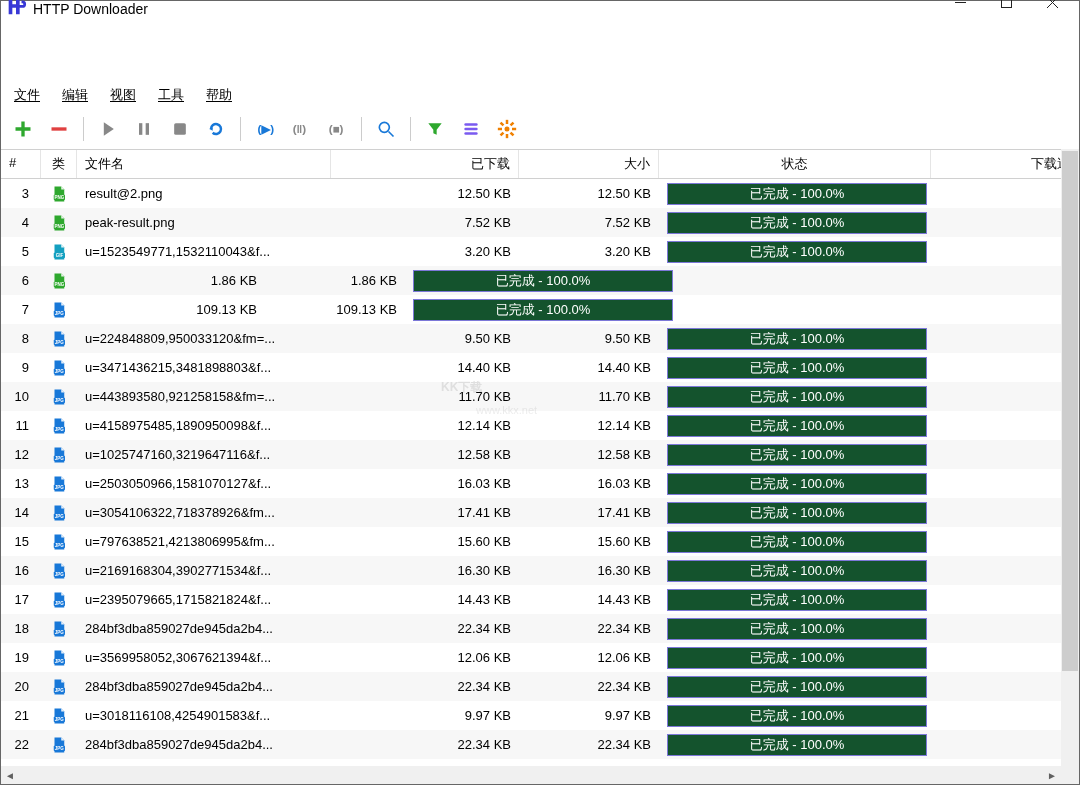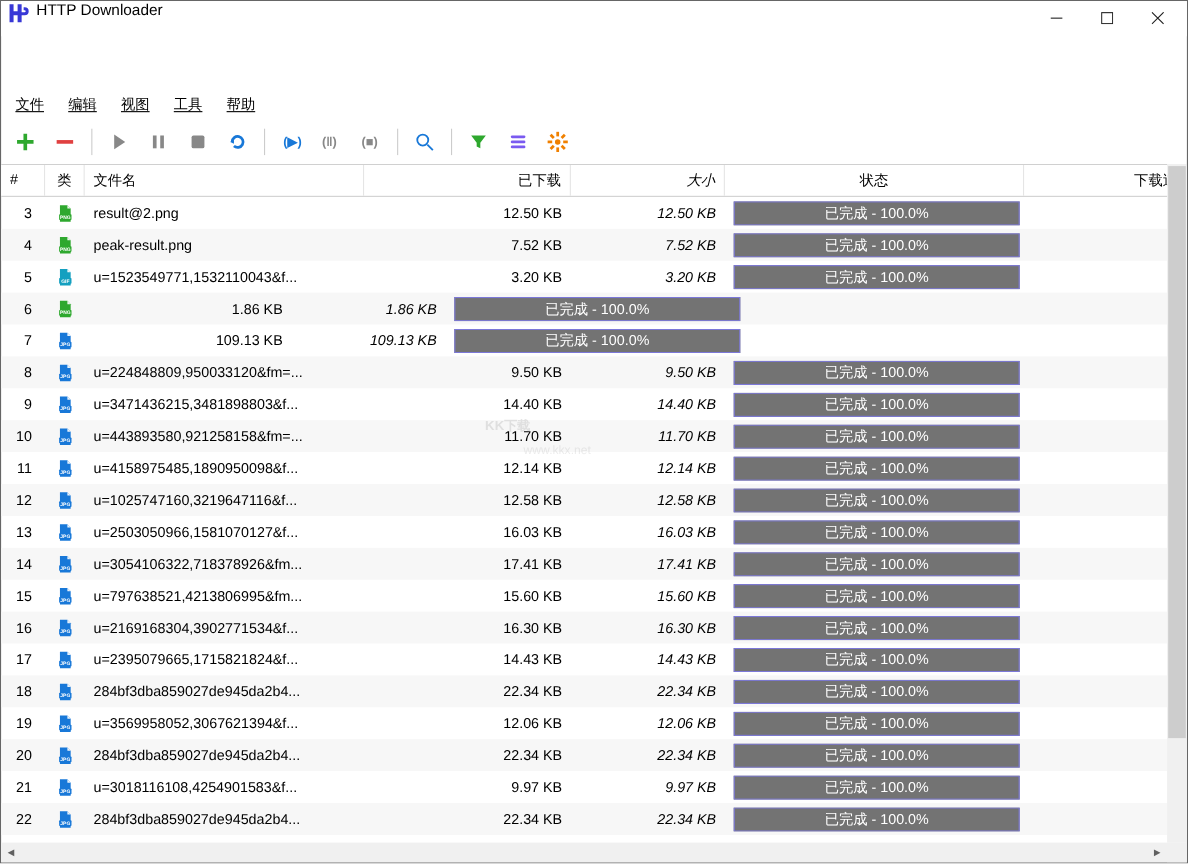--- a/index.html
+++ b/index.html
@@ -1,18 +1,18 @@
 <!DOCTYPE html>
 <html><head>
 <meta charset="utf-8">
 <style>
 * { margin: 0; padding: 0; box-sizing: border-box; }
 body { font-family: "Microsoft YaHei", "Segoe UI", sans-serif; font-size: 13px; background: #fff; overflow: hidden; }
 .window { width: 1080px; height: 785px; border: 1px solid #666; display: flex; flex-direction: column; background: #fff; }
-.titlebar { display: flex; align-items: flex-start; height: 32px; padding: 0 4px; background: #fff; }
+.titlebar { display: flex; align-items: flex-end; height: 32px; padding: 16px 4px; background: #fff; }
 .titlebar .logo { width: 22px; height: 22px; display: flex; align-items: center; justify-content: center; margin-right: 6px; }
 .titlebar .title { font-size: 14px; flex: 1; }
 .titlebar .winbtns { display: flex; }
 .titlebar .winbtn { width: 46px; height: 30px; display: flex; align-items: center; justify-content: center; cursor: pointer; font-family: "Segoe MDL2 Assets", sans-serif; font-size: 11px; }
 .menubar { display: flex; height: 28px; padding: 0 2px; align-items: center; margin-top: 48px; }
 .menubar .menu { padding: 3px 10px; font-size: 13px; cursor: default; border: 1px solid transparent; }
 .menubar .menu span { text-decoration: underline; text-underline-offset: 2px; }
 .toolbar { display: flex; align-items: center; height: 40px; padding: 2px 4px; gap: 0; }
 .toolbar .tbtn { width: 36px; height: 36px; display: flex; align-items: center; justify-content: center; cursor: pointer; border-radius: 2px; }
 .toolbar .sep { width: 1px; height: 24px; background: #ccc; margin: 0 6px; }
@@ -22,24 +22,24 @@
 .ghead .col { padding: 5px 8px; font-size: 13px; border-right: 1px solid #e5e5e5; white-space: nowrap; overflow: hidden; }
 .gbody { flex: 1; overflow: hidden; position: relative; }
 .row { display: flex; height: 29px; align-items: center; }
 .row:nth-child(even) { background: #f7f7f7; }
 .row .cell { padding: 0 8px; font-size: 13px; white-space: nowrap; overflow: hidden; text-overflow: ellipsis; }
 .col-num, .cell-num { width: 40px; text-align: left; }
 .cell-num { text-align: right; padding-right: 12px !important; }
 .col-type, .cell-type { width: 36px; display: flex; align-items: center; justify-content: center; }
 .col-name, .cell-name { width: 254px; }
 .col-dl, .cell-dl { width: 188px; text-align: right; }
-.col-size, .cell-size { width: 140px; text-align: right; font-style: italic; }
+.col-size, .cell-size { width: 140px; text-align: right; }
 .col-status, .cell-status { width: 272px; text-align: center; }
 .col-extra, .cell-extra { flex: 1; text-align: right; }
-.progress { background: #737373; border: 1px solid #7c78d8; height: 22px; width: 260px; margin: 0 auto; display: flex; align-items: center; justify-content: center; color: #fff; font-size: 13px; }
+.progress { background: #14532d; border: 1px solid #7c78d8; height: 22px; width: 260px; margin: 0 auto; display: flex; align-items: center; justify-content: center; color: #fff; font-size: 13px; }
 .ficon { width: 18px; height: 18px; }
 .vscroll { position: absolute; right: 0; top: 0; width: 18px; height: calc(100% - 18px); background: #f0f0f0; }
 .vscroll .thumb { position: absolute; left: 1px; top: 2px; width: 16px; height: 520px; background: #cdcdcd; }
 .hscroll { height: 18px; background: #f0f0f0; display: flex; align-items: center; position: relative; }
 .hscroll .arrow { width: 18px; height: 18px; display: flex; align-items: center; justify-content: center; color: #606060; font-size: 10px; }
 .hscroll .corner { width: 18px; height: 18px; background: #f0f0f0; position: absolute; right: 0; }
 .watermark { position: absolute; top: 200px; left: 440px; color: rgba(150,150,150,0.25); font-size: 12px; font-weight: bold; pointer-events: none; }
 .watermark2 { position: absolute; top: 225px; left: 475px; color: rgba(150,150,150,0.18); font-size: 11px; pointer-events: none; }
 </style>
 </head>

